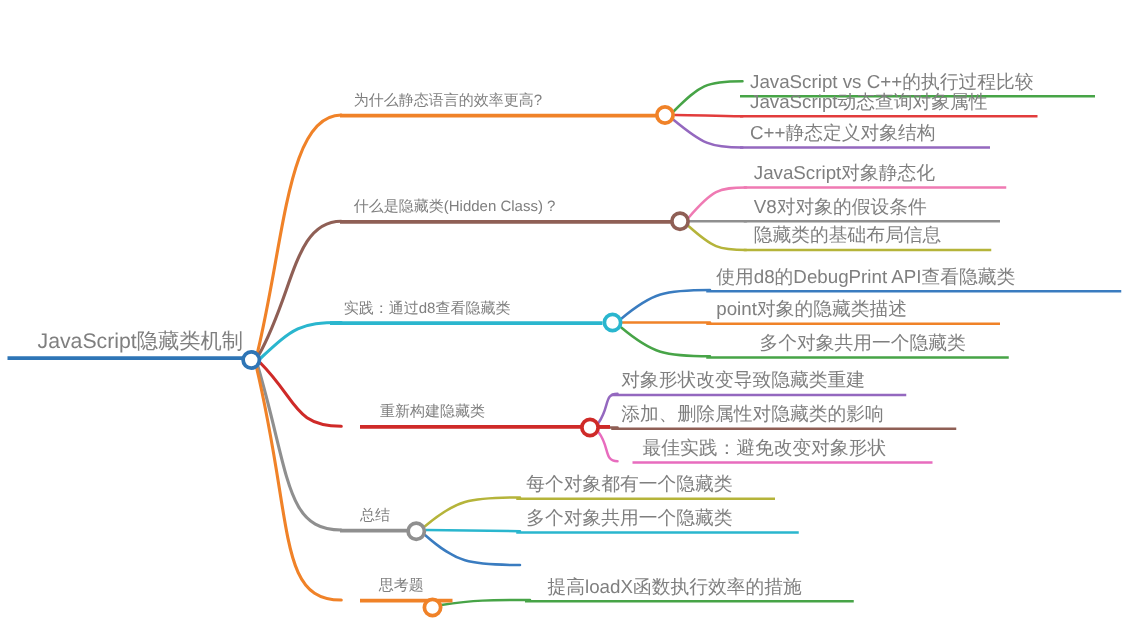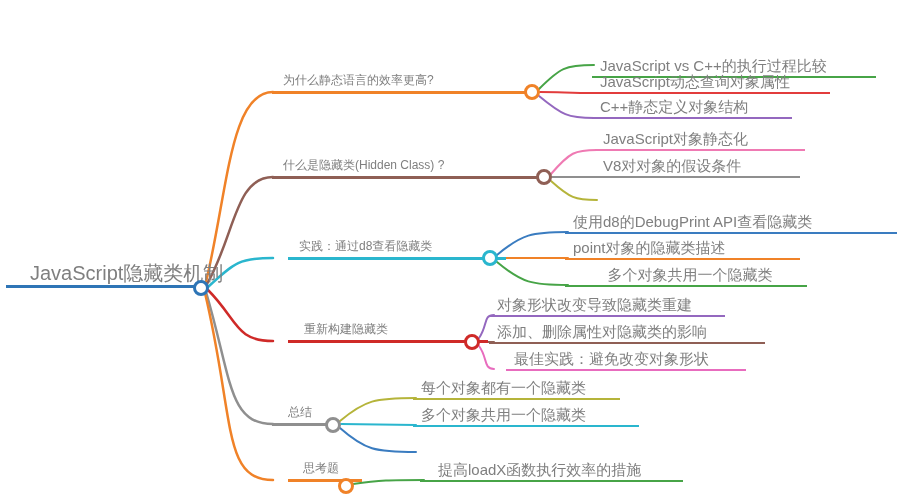--- a/index.html
+++ b/index.html
@@ -11,21 +11,21 @@
     overflow:hidden;
   }
   #wires{position:absolute;left:0;top:0;width:910px;height:499px;}
   .node{
     position:absolute;
     box-sizing:border-box;
     white-space:nowrap;
     color:#7f7f7f;
     border-bottom-style:solid;
   }
-  .root{font-size:20px;line-height:24px;border-bottom-width:3px;padding-left:24px;}
+  .root{font-size:17px;line-height:24px;border-bottom-width:3px;padding-left:24px;}
   .topic{font-size:12px;line-height:22px;border-bottom-width:3px;padding-left:11px;}
   .child{font-size:15px;line-height:21px;border-bottom-width:2px;padding-left:8px;}
   .handle{
     position:absolute;
     width:10px;height:10px;
     background:#ffffff;
     border:3px solid #999;
     border-radius:50%;
     z-index:3;
   }
@@ -73,22 +73,23 @@
   <div class="node topic" style="left: 272px; top: 69px; width: 260px; border-color: rgb(240, 130, 40); color: rgb(127, 127, 127);">为什么静态语言的效率更高?</div>
   <div class="handle" style="left: 524px; top: 84px; border-color: rgb(240, 130, 40);"></div>
   <div class="node child" style="left: 592px; top: 43px; width: 284px; border-color: rgb(71, 164, 71); color: rgb(127, 127, 127); margin-top: 12px;">JavaScript vs C++的执行过程比较</div>
   <div class="node child" style="left: 592px; top: 71px; width: 238px; border-color: rgb(226, 60, 60); color: rgb(127, 127, 127);">JavaScript动态查询对象属性</div>
   <div class="node child" style="left: 592px; top: 96px; width: 200px; border-color: rgb(148, 104, 191); color: rgb(127, 127, 127);">C++静态定义对象结构</div>
 
   <div class="node topic" style="left: 272px; top: 154px; width: 272px; border-color: rgb(143, 95, 85); color: rgb(127, 127, 127);">什么是隐藏类(Hidden Class) ?</div>
   <div class="handle" style="left: 536px; top: 169px; border-color: rgb(143, 95, 85);"></div>
   <div class="node child" style="left: 595px; top: 128px; width: 210px; border-color: rgb(239, 122, 179); color: rgb(127, 127, 127);">JavaScript对象静态化</div>
   <div class="node child" style="left: 595px; top: 155px; width: 205px; border-color: rgb(143, 143, 143); color: rgb(127, 127, 127);">V8对对象的假设条件</div>
+  <div class="node child" style="left: 595px; top: 178px; width: 198px; border-color: rgb(181, 180, 58); color: rgb(127, 127, 127);">隐藏类的基础布局信息</div>
 
-  <div class="node topic" style="left: 288px; top: 235px; width: 218px; border-color: rgb(42, 182, 206); color: rgb(127, 127, 127);">实践：通过d8查看隐藏类</div>
+  <div class="node topic" style="left: 264px; top: 235px; width: 218px; border-color: rgb(42, 182, 206); color: rgb(127, 127, 127);">实践：通过d8查看隐藏类</div>
   <div class="handle" style="left: 482px; top: 250px; border-color: rgb(42, 182, 206);"></div>
   <div class="node child" style="left: 565px; top: 211px; width: 332px; border-color: rgb(58, 124, 192); color: rgb(127, 127, 127);">使用d8的DebugPrint API查看隐藏类</div>
   <div class="node child" style="left: 565px; top: 237px; width: 235px; border-color: rgb(240, 130, 40); color: rgb(127, 127, 127);">point对象的隐藏类描述</div>
   <div class="node child" style="left: 565px; top: 264px; width: 242px; border-color: rgb(71, 164, 71); color: rgb(127, 127, 127); text-align: center;">多个对象共用一个隐藏类</div>
 
   <div class="node topic" style="left: 288px; top: 318px; width: 200px; padding-left: 16px; border-color: rgb(207, 42, 40); color: rgb(127, 127, 127);">重新构建隐藏类</div>
   <div class="handle" style="left: 464px; top: 334px; border-color: rgb(207, 42, 40);"></div>
   <div class="node child" style="left: 489px; top: 294px; width: 236px; border-color: rgb(148, 104, 191); color: rgb(127, 127, 127);">对象形状改变导致隐藏类重建</div>
   <div class="node child" style="left: 489px; top: 321px; width: 276px; border-color: rgb(143, 95, 85); color: rgb(127, 127, 127);">添加、删除属性对隐藏类的影响</div>
   <div class="node child" style="left: 489px; top: 348px; width: 240px; border-color: rgb(232, 108, 190); color: rgb(127, 127, 127); margin-left: 17px;">最佳实践：避免改变对象形状</div>

